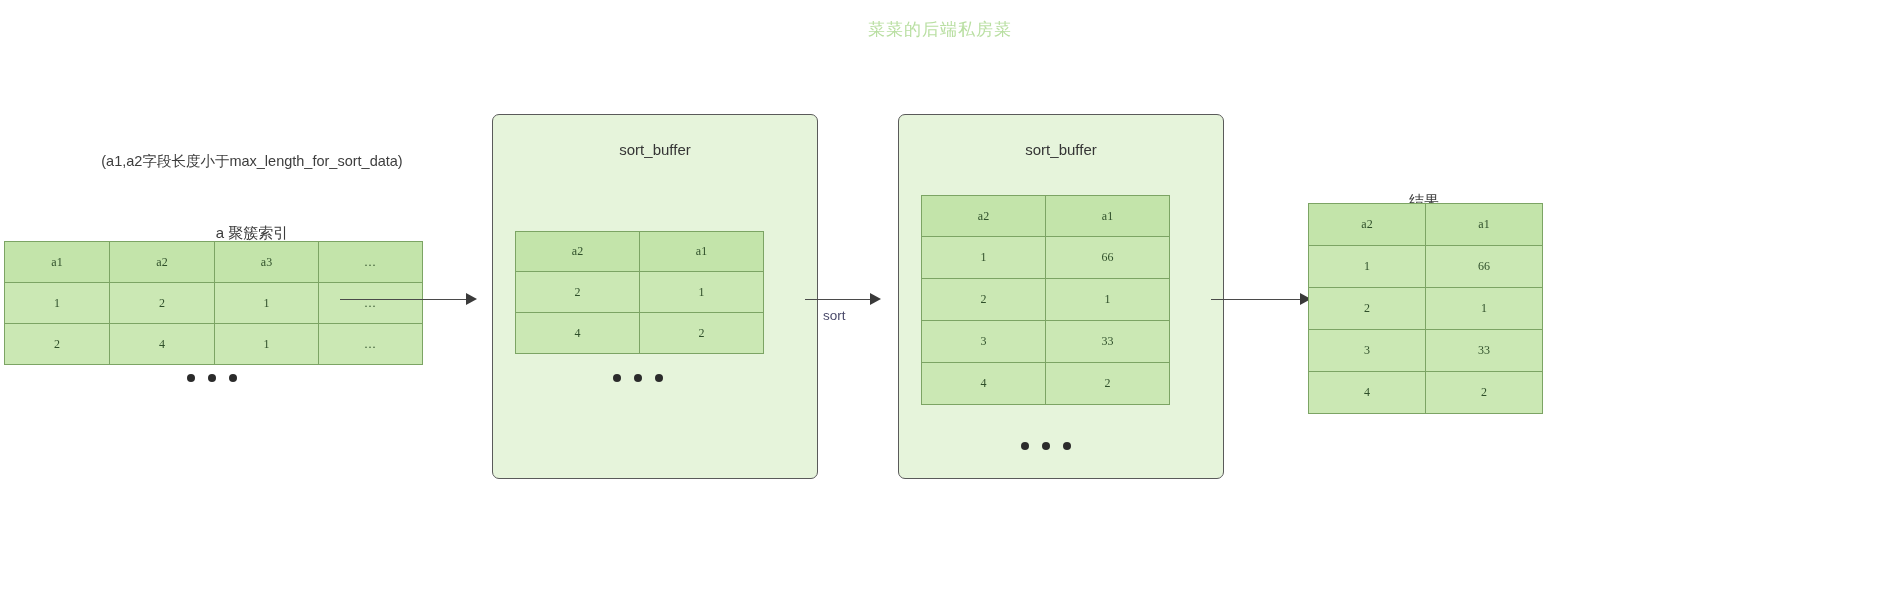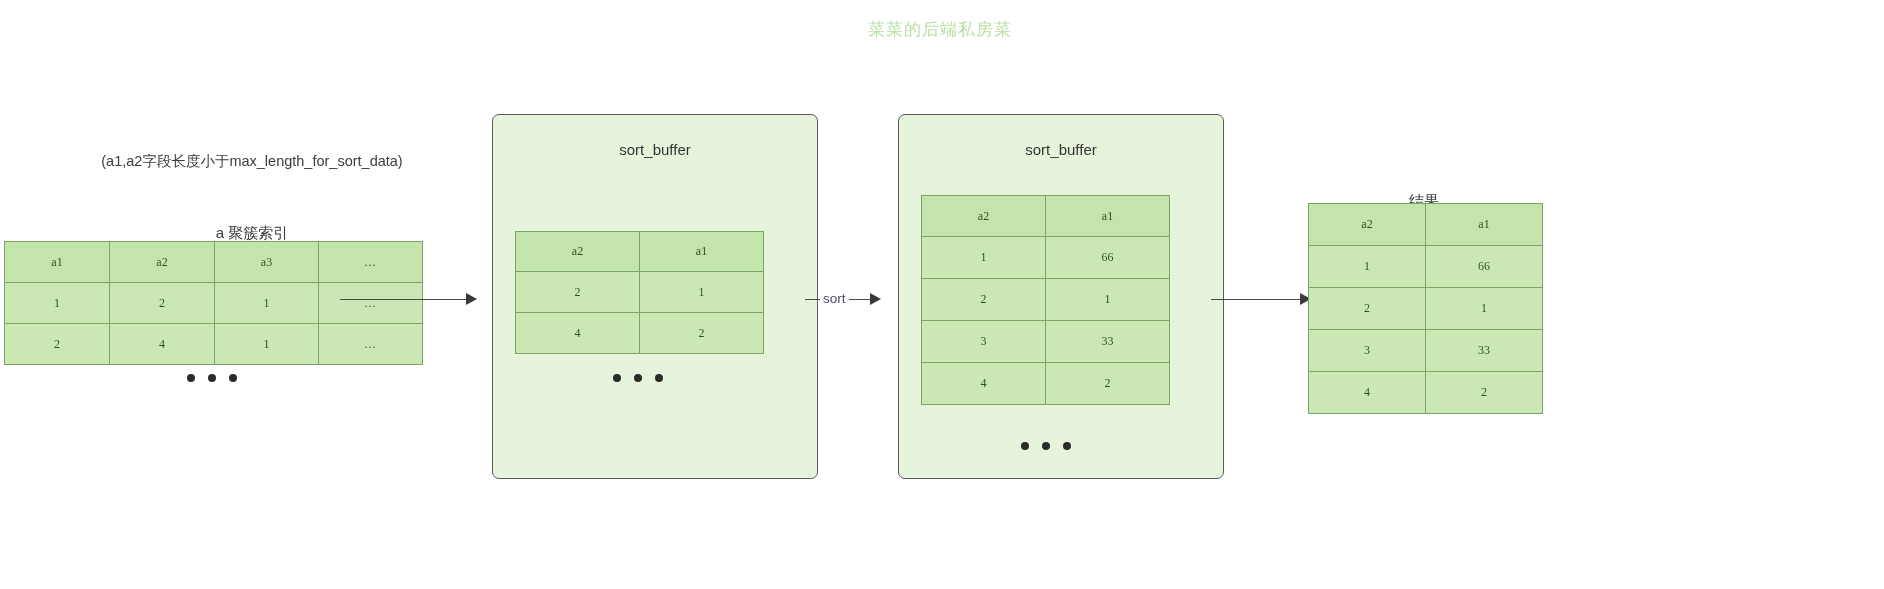--- a/index.html
+++ b/index.html
@@ -212,21 +212,21 @@
     </table>
 
   <div class="dots3" style="left:613px; top:374px;">
     <i></i>
     <i></i>
     <i></i>
   </div>
 
   <div class="arrow-line" style="left:805px; top:299px; width:70px;"></div>
   <div class="arrow-head" style="left:870px; top:293px;"></div>
-  <div class="arrow-label" style="left:820px; top:291px;text-align:right;">sort</div>
+  <div class="arrow-label" style="left:820px; top:308px;text-align:right;">sort</div>
 
   <div class="buffer-box" style="left:882px; top:114px; width:326px; height:365px;">
     <div class="buffer-title" style="top:26px;">sort_buffer</div>
   </div>
 
   <table class="dtable" style="left:921px; top:195px; width:246px;">
     <tbody>
         <tr>
       <td class="hdr" style="width:123px; height:40px;">a2</td>
       <td class="hdr" style="width:123px; height:40px;">a1</td>

